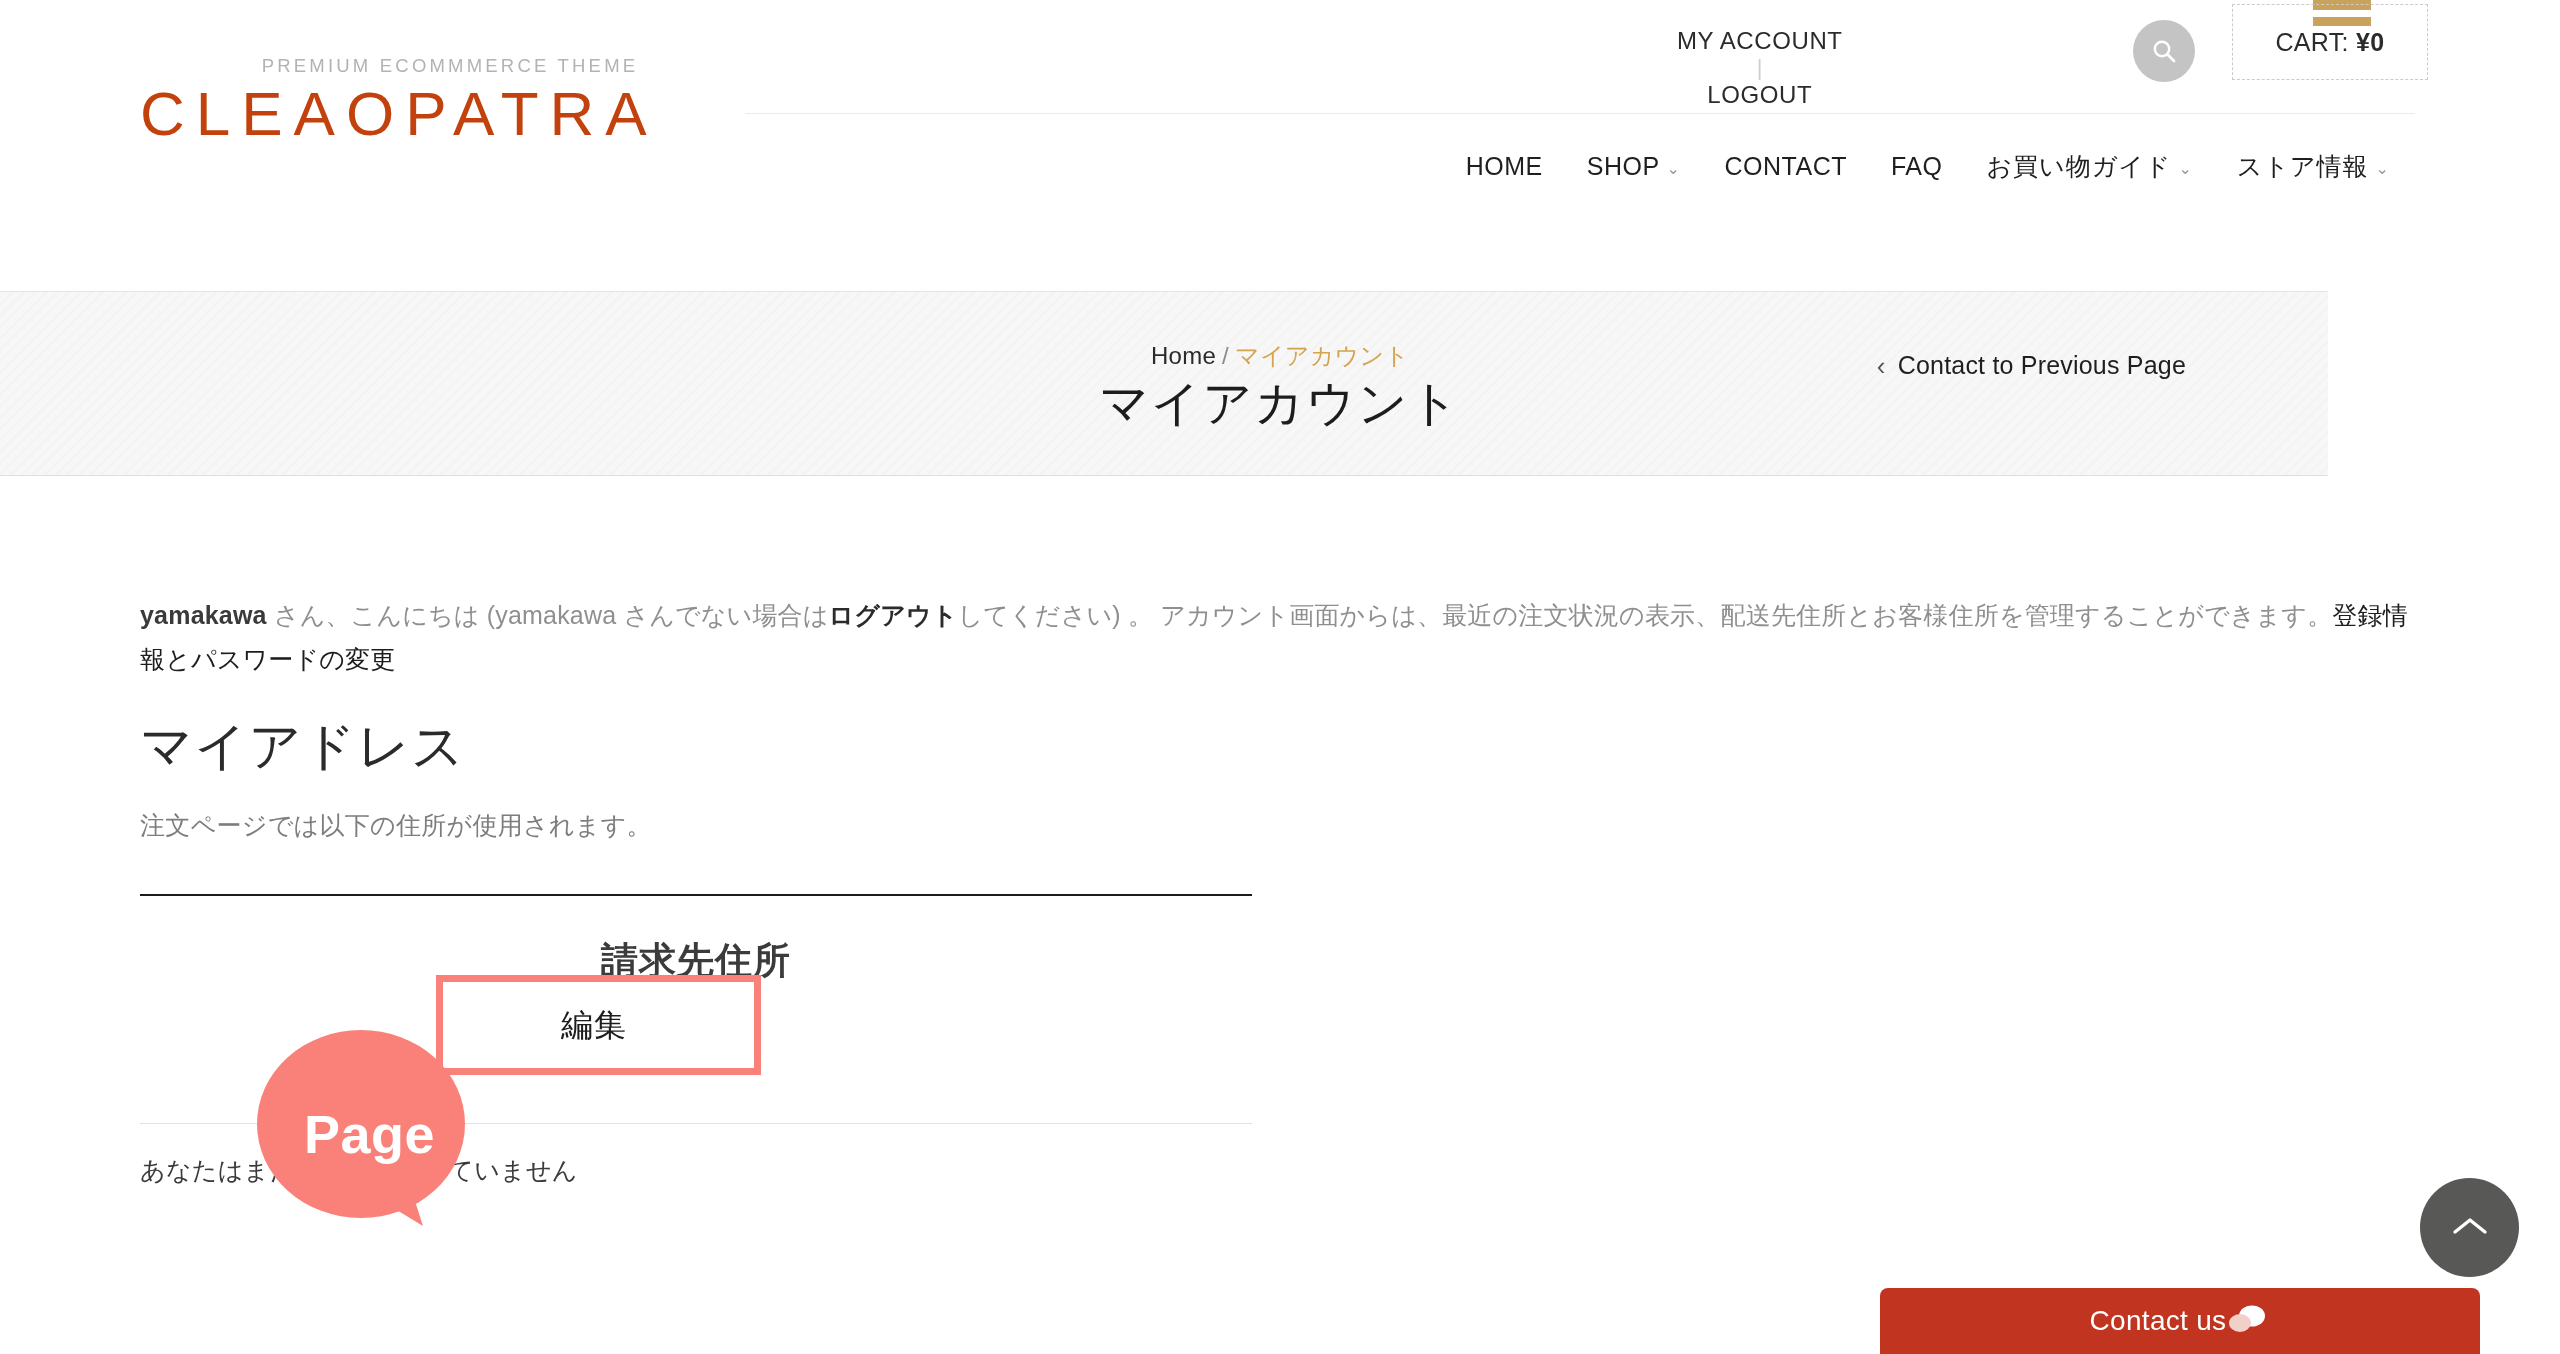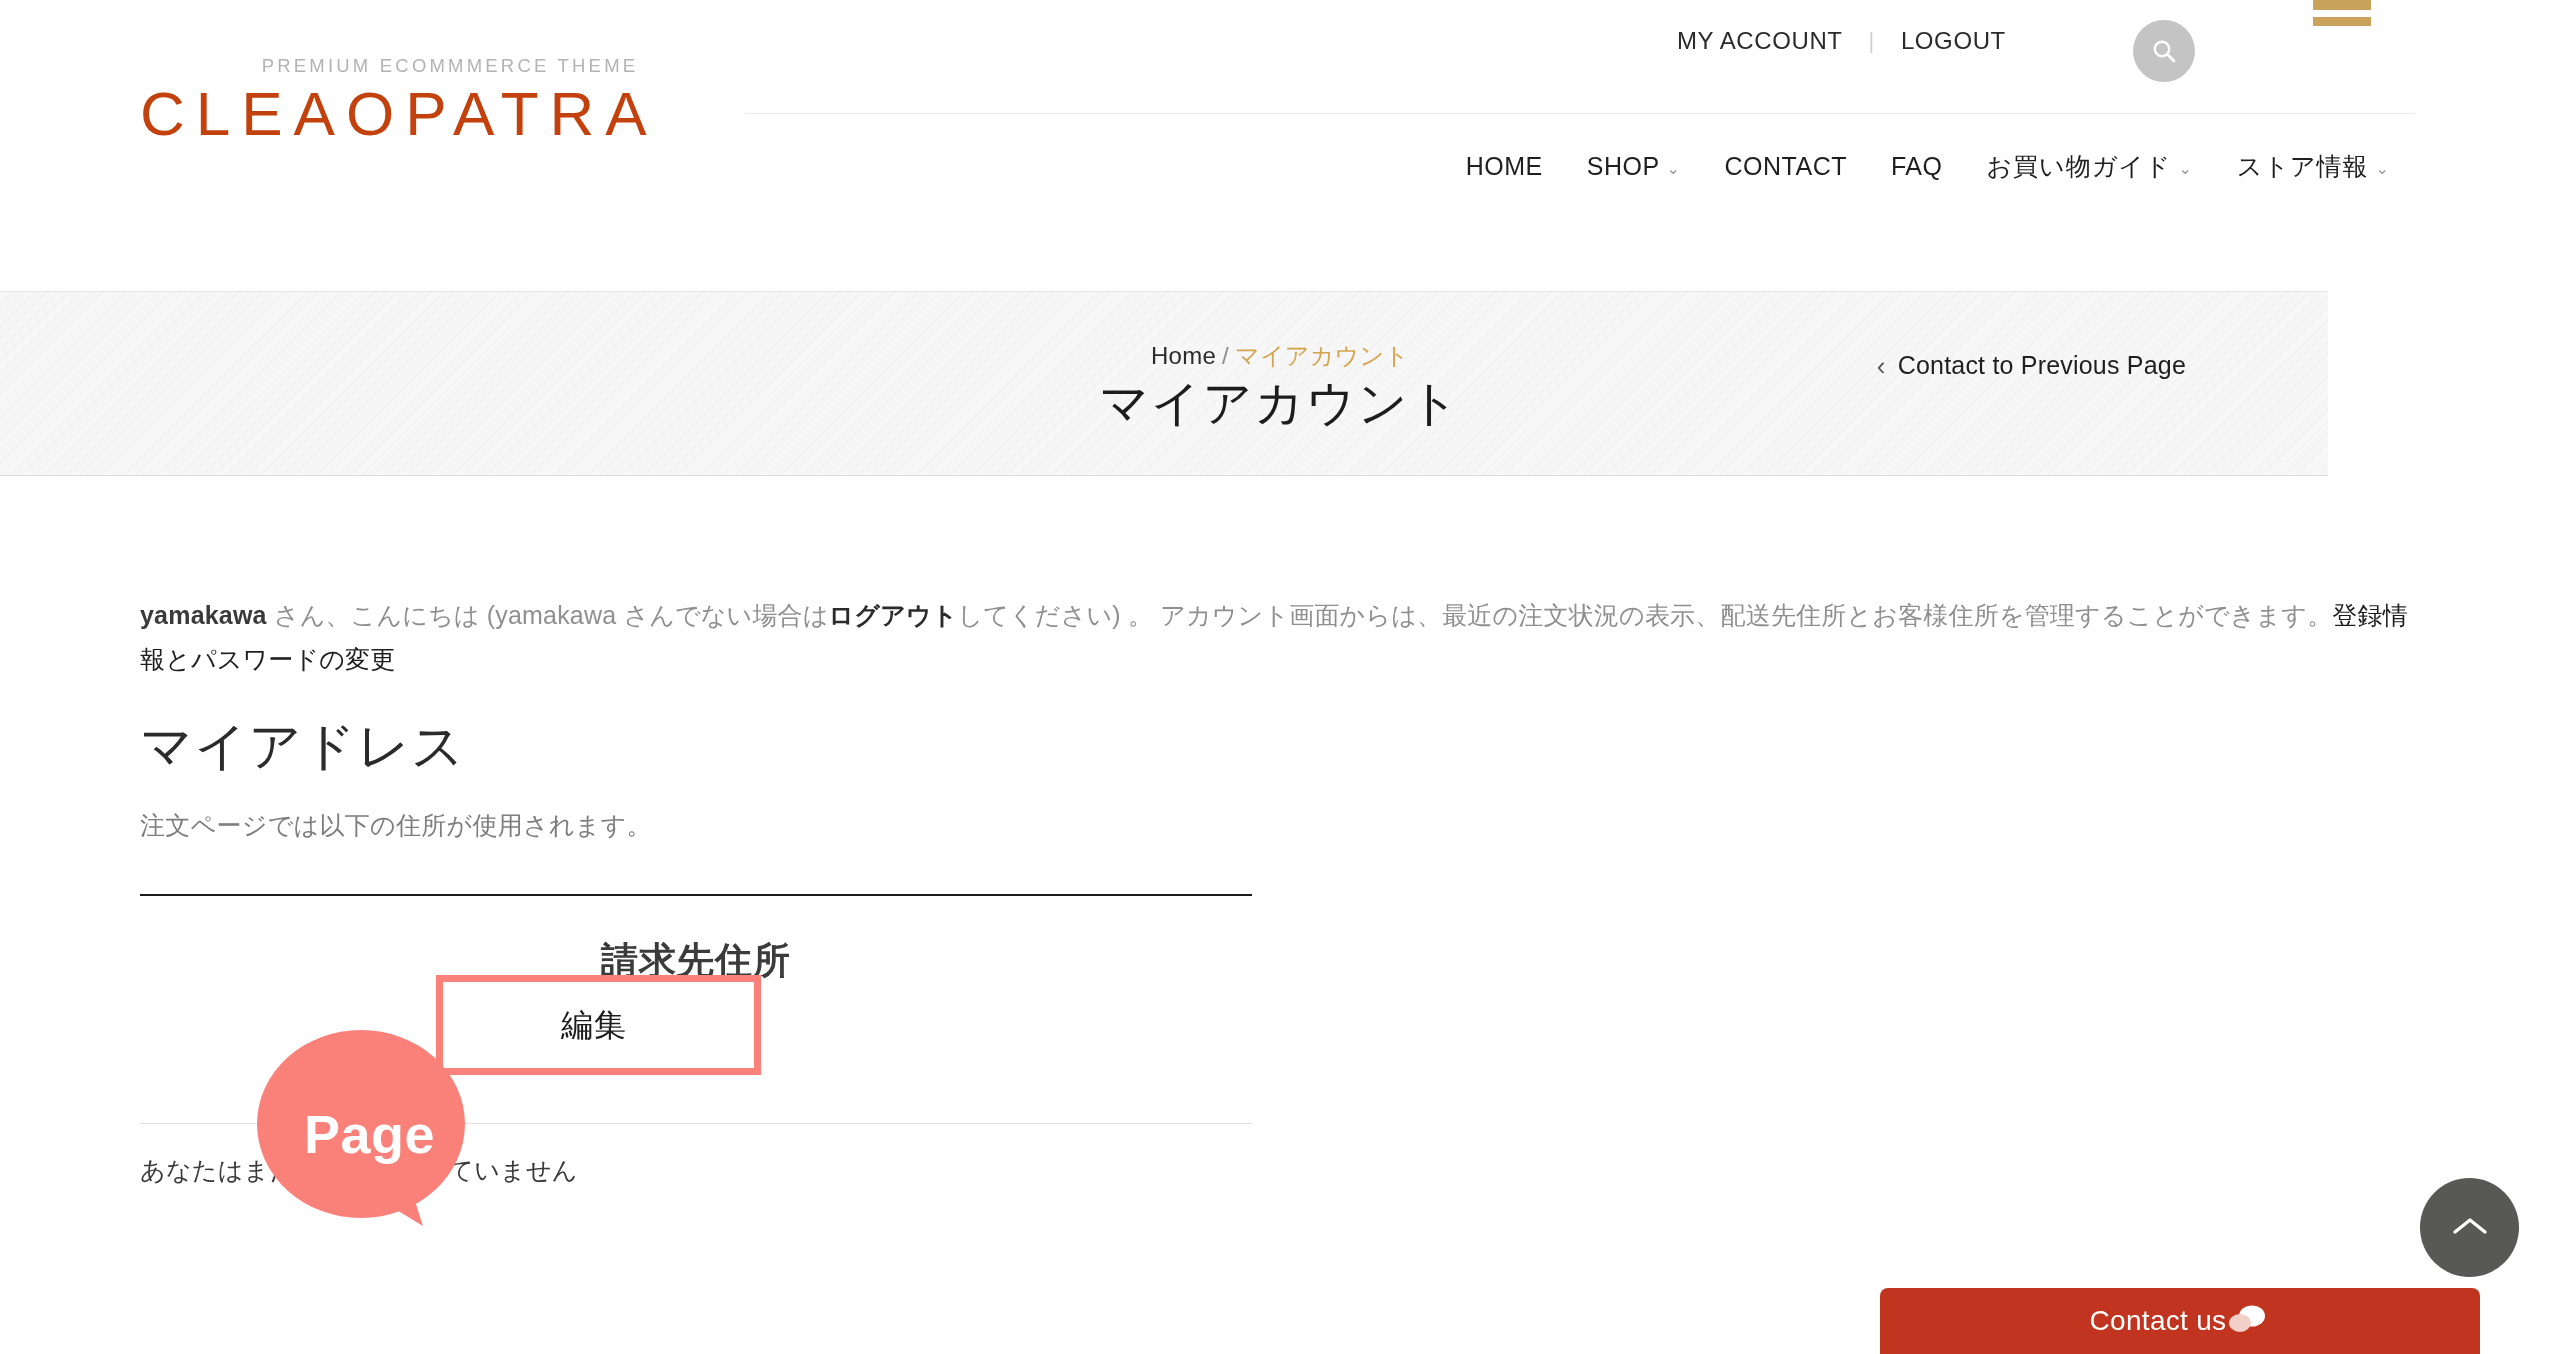--- a/index.html
+++ b/index.html
@@ -13,21 +13,21 @@
 
   
   .header { position: relative; height: 278px; background:#fff; }
 
   .utility-bar {
     position:absolute; top:0; left:0; right:0; height: 96px;
   }
   .util-links {
     position:absolute; top:27px; left:1677px;
     display:flex; align-items:center; gap:0;
-    font-size:24px; letter-spacing:0.6px; color:#2b2b2b;
+    font-size:24px; letter-spacing:0.6px; color:#2b2b2b;flex-direction:column;
   }
   .util-links a { color:#2b2b2b; text-decoration:none; white-space:nowrap; }
   .util-sep { color:#cfcfcf; margin:0 26px; font-size:22px; }
 
   .search-btn {
     position:absolute; top:20px; left:2133px;
     width:62px; height:62px; border-radius:50%;
     background:#c4c4c4; border:none; cursor:pointer;
     display:flex; align-items:center; justify-content:center;
   }
@@ -194,20 +194,23 @@
             <line x1="16.3" y1="16.3" x2="23" y2="23" stroke="#ffffff" stroke-width="2.8" stroke-linecap="round"></line>
           </svg>
         </span>
       </button>
 
       <div class="cart-glyph">
         <div class="bar1"></div>
         <div class="bar2"></div>
       </div>
 
+      <div class="cart-box">
+        <span class="cart-label"><span>CART: </span><b>¥0</b></span>
+      </div>
     </div>
 
     <div class="logo-wrap">
       <div class="logo-tag">PREMIUM ECOMMMERCE THEME</div>
       <div class="logo-name">CLEAOPATRA</div>
     </div>
     <div class="logo-rule"></div>
 
     <nav class="mainnav">
       <div class="nav-item">

